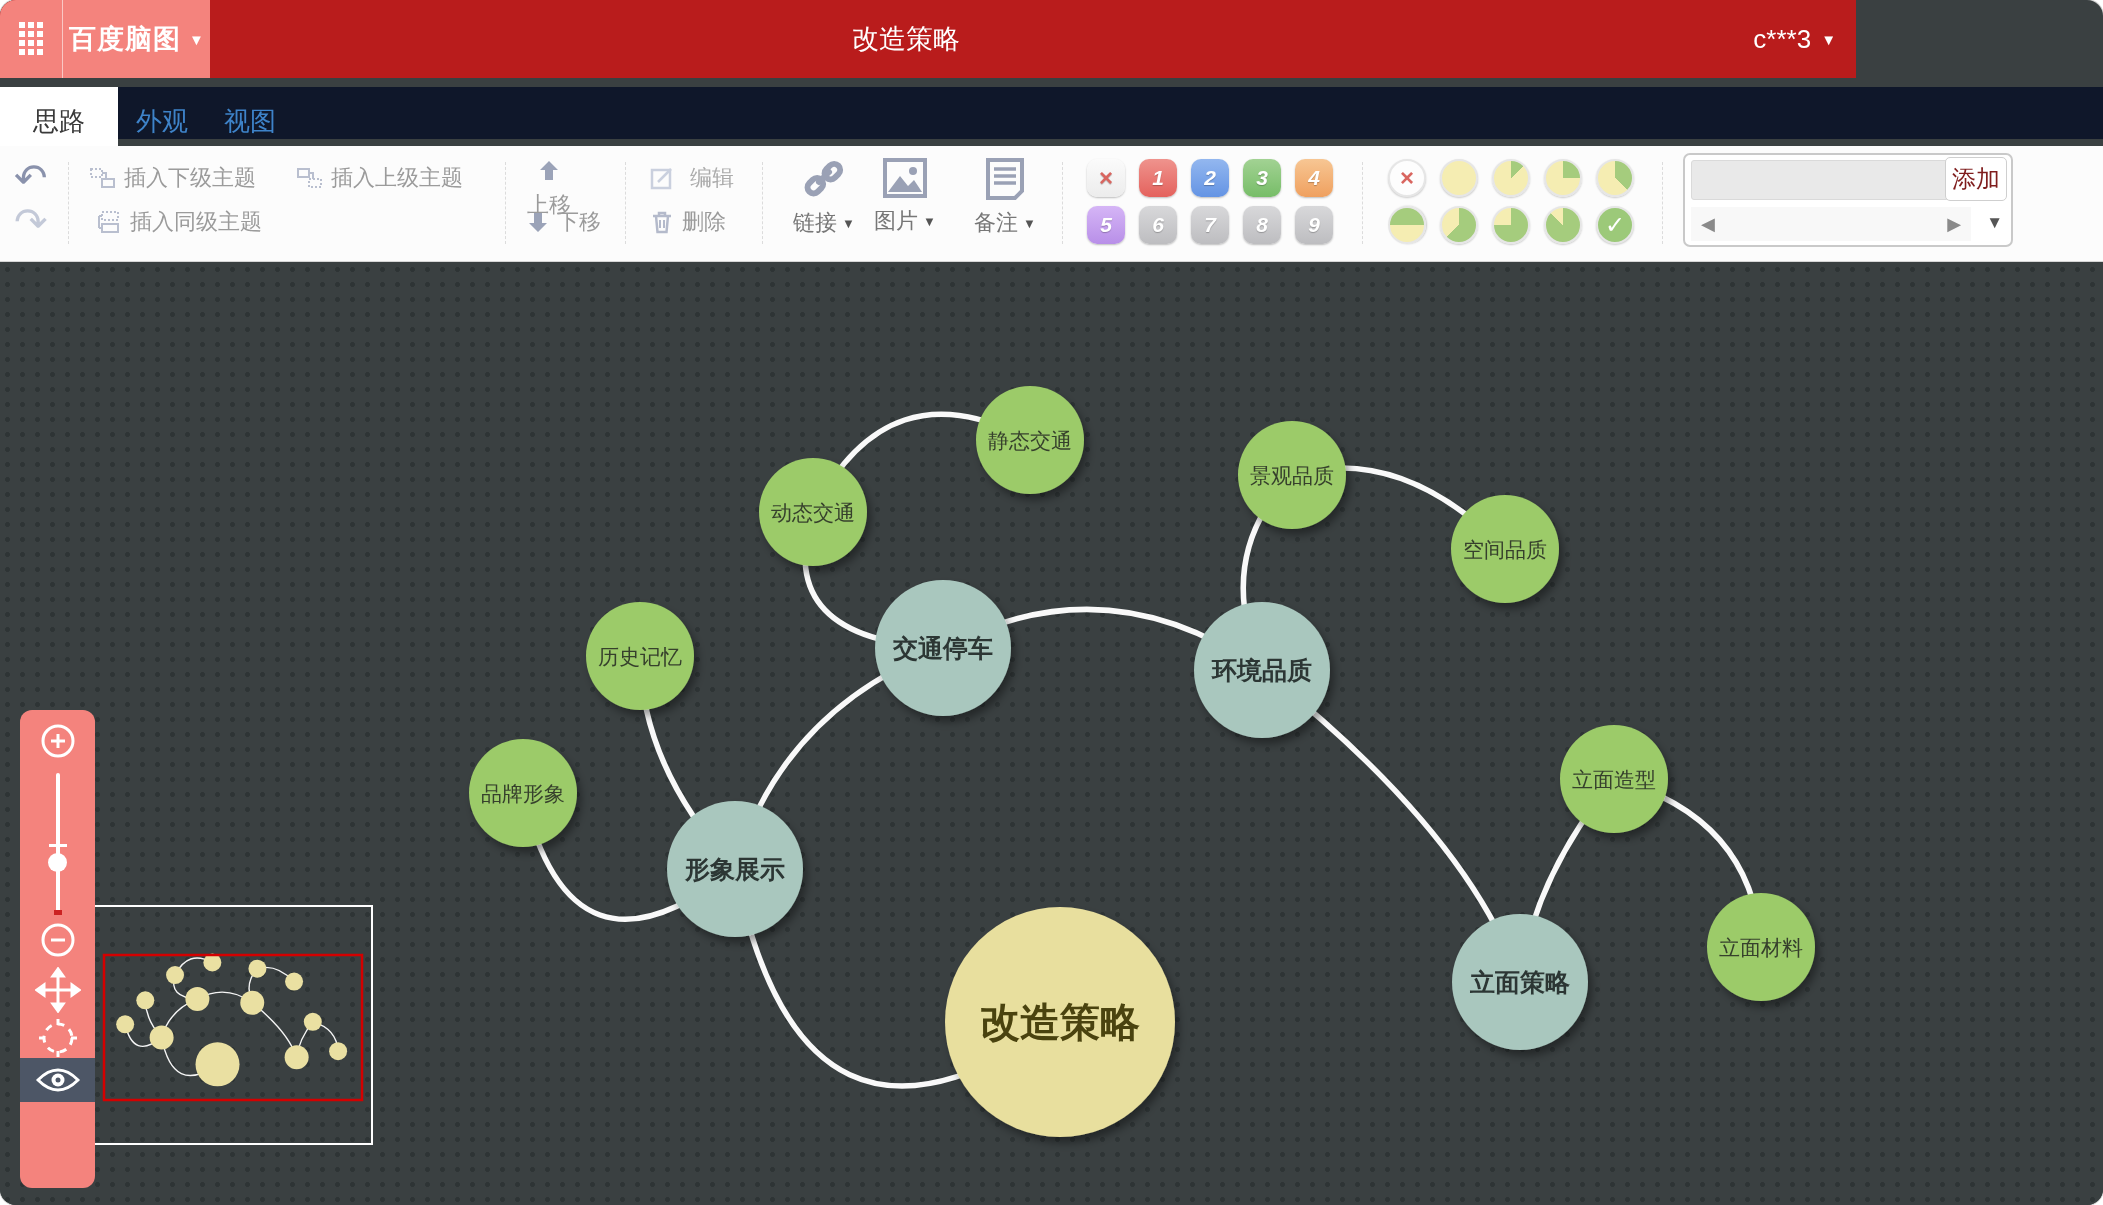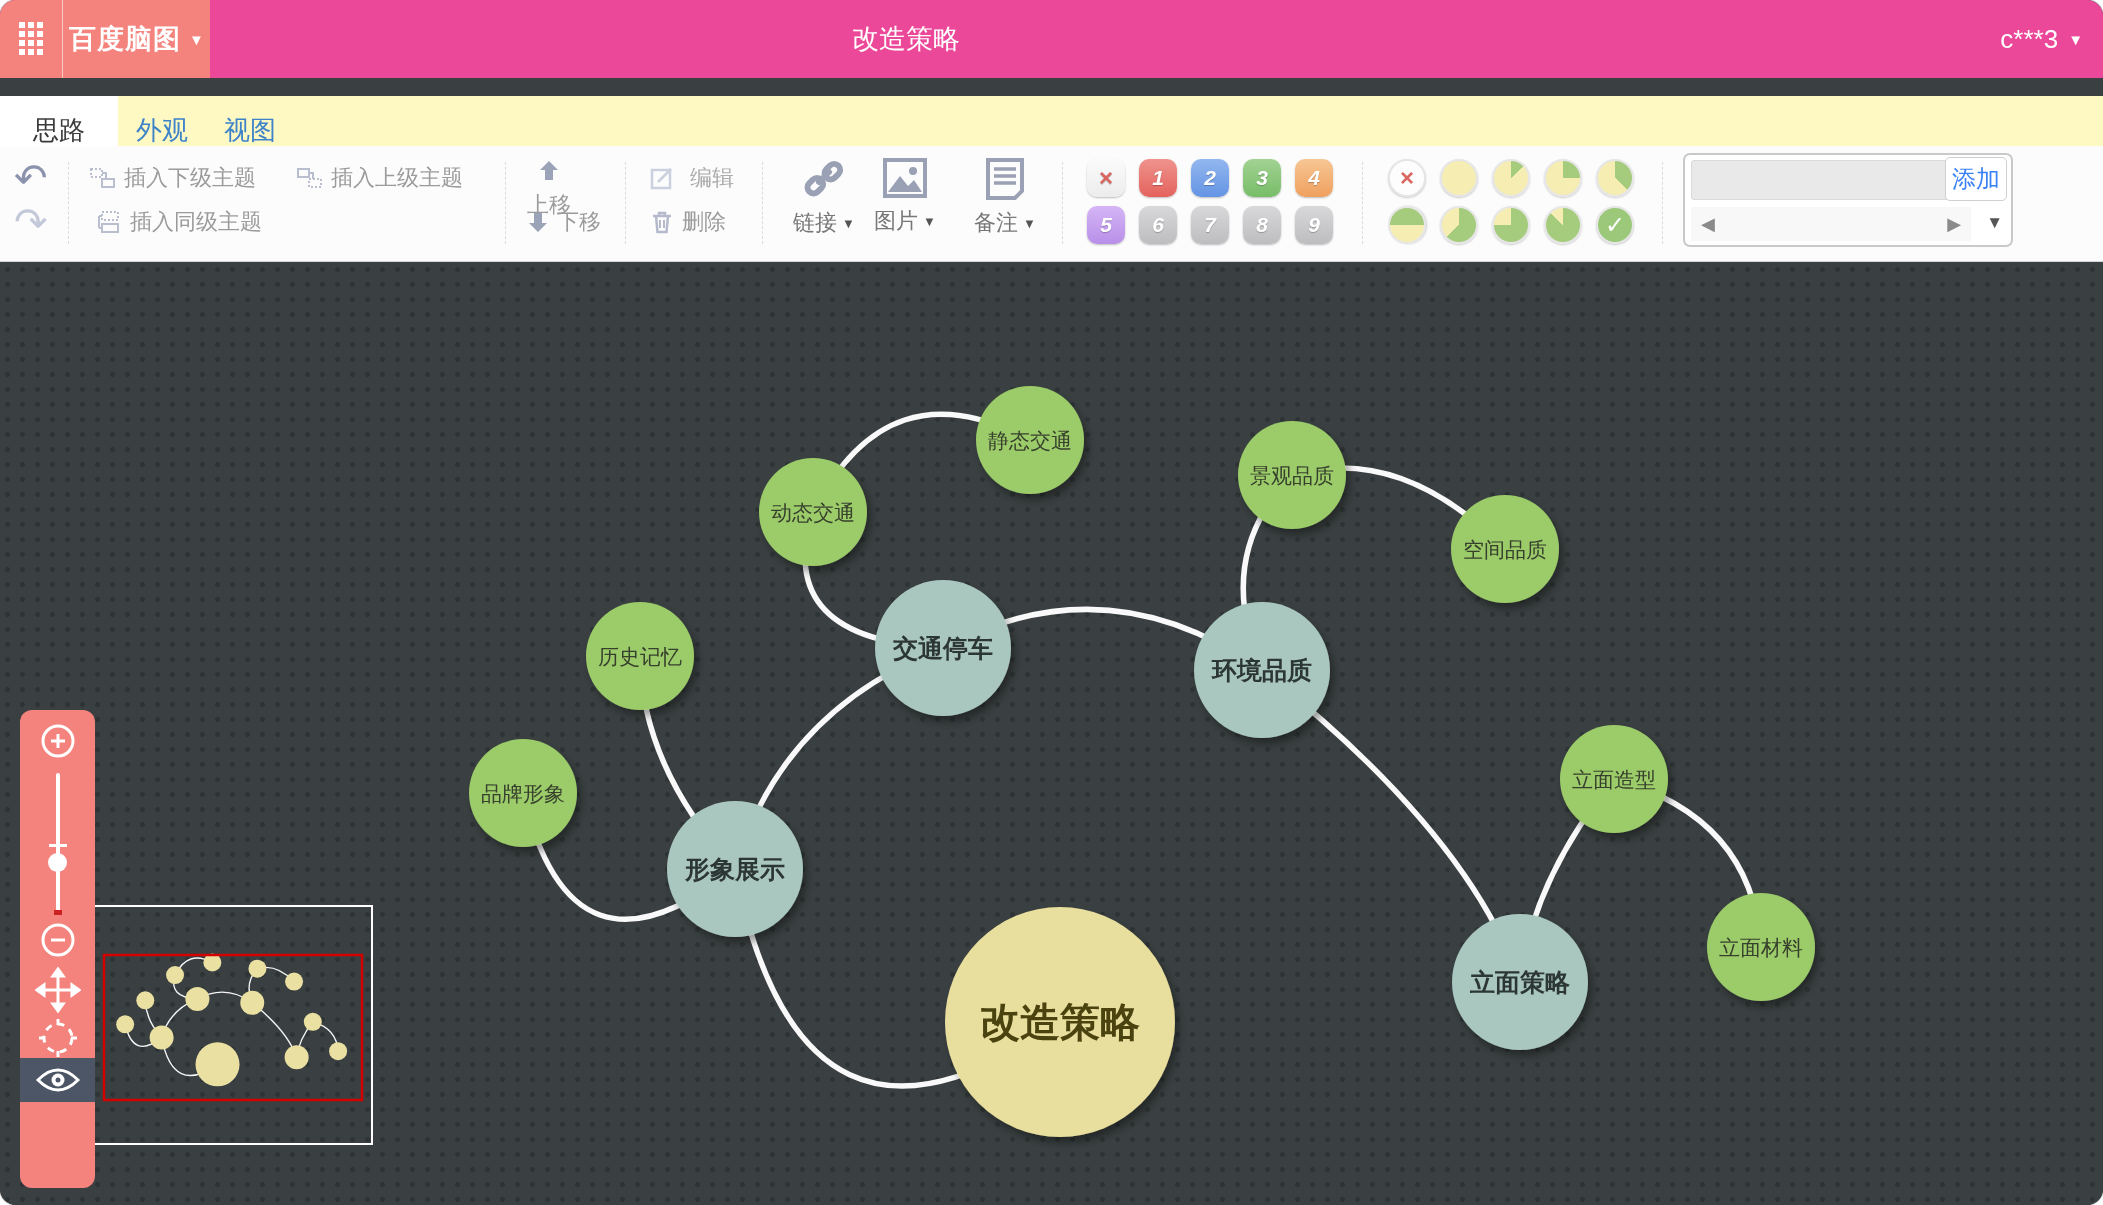--- a/index.html
+++ b/index.html
@@ -2,39 +2,39 @@
 <html><head>
 <meta charset="utf-8">
 <style>
   * { margin:0; padding:0; box-sizing:border-box; }
   html,body { background:#ffffff; }
   body { font-family:"Liberation Sans","DejaVu Sans",sans-serif; }
   .page { position:relative; width:2103px; height:1205px; overflow:hidden;
           border-radius:16px; background:#3A4041; box-shadow:0 0 0 1px #d0d0d0; }
 
   
-  .topbar { position:absolute; left:0; top:0; width:2103px; height:78px; background:#ec4899; }
+  .topbar { position:absolute; left:0; top:0; width:1856px; height:78px; background:#b91c1c; }
   .apps-btn { position:absolute; left:0; top:0; width:62px; height:78px; background:#F4837D; cursor:pointer; }
   .apps-grid { position:absolute; left:19px; top:22px; width:26px; height:35px;
                display:grid; grid-template-columns:repeat(3,6px); grid-template-rows:repeat(4,6px); gap:3px; }
   .apps-grid span { background:#fff; display:block; }
   .logo-block { position:absolute; left:62px; top:0; width:148px; height:78px; background:#F4837D;
                 border-left:1px solid rgba(255,255,255,.55); display:flex; align-items:center; justify-content:center; gap:8px; cursor:pointer; }
   .logo-text { color:#fff; font-size:27px; font-weight:bold; letter-spacing:1px; }
   .logo-caret { color:#fff; font-size:15px; }
   .save-status { position:absolute; left:225px; top:0; height:78px; display:flex; align-items:center;
                  color:#EDEFF2; font-size:24px; }
   .doc-title { position:absolute; left:852px; top:0; height:78px; display:flex; align-items:center;
                color:#FFFFFF; font-size:27px; }
   .user-block { position:absolute; right:20px; top:0; height:78px; display:flex; align-items:center; gap:10px; cursor:pointer; }
   .user-name { color:#fff; font-size:26px; }
   .user-caret { color:#fff; font-size:15px; }
 
   
-  .tabbar { position:absolute; left:0; top:96px; width:2103px; height:52px; background:#fef9c3; }
+  .tabbar { position:absolute; left:0; top:87px; width:2103px; height:52px; background:#0f172a; }
   .tab { position:absolute; top:0; height:68px; display:flex; align-items:center; justify-content:center;
          font-size:26px; color:#3E83C9; cursor:pointer; }
   .tab.active { background:#FFFFFF; color:#3A3A3A; }
   .tab-idea { left:0; width:118px; }
   .tab-appearance { left:118px; width:88px; }
   .tab-view { left:206px; width:88px; }
 
   
   .toolbar { position:absolute; left:0; top:146px; width:2103px; height:116px; background:#FCFCFC;
              border-bottom:1px solid #D6D6D6; font-size:22px; color:#9B9B9B; }
@@ -68,21 +68,21 @@
            font-size:24px; font-weight:bold; color:#D96660; }
   .pie-done { background:#9CC979; display:flex; align-items:center; justify-content:center;
               color:#fff; font-size:24px; font-weight:bold; }
 
   
   .tagbox { position:absolute; left:1683px; top:7px; width:330px; height:94px; background:#fff;
             border:2px solid #C9C9C9; border-radius:7px; }
   .tag-input { position:absolute; left:6px; top:5px; width:258px; height:40px; background:#E9E9E9;
                border:1px solid #DADADA; border-radius:3px; font-size:22px; padding:0 8px; color:#333; }
   .tag-add { position:absolute; right:4px; top:2px; width:62px; height:44px; background:#fff;
-             border:1px solid #CFCFCF; border-radius:5px; font-size:24px; color:#3b82f6;
+             border:1px solid #CFCFCF; border-radius:5px; font-size:24px; color:#7f1d1d;
              display:flex; align-items:center; justify-content:center; cursor:pointer; }
   .tag-pager { position:absolute; left:6px; top:52px; width:280px; height:34px; background:#F8F8F8;
                display:flex; align-items:center; justify-content:space-between; padding:0 10px;
                color:#8A8A8A; font-size:18px; }
   .tag-pager span { cursor:pointer; }
   .tag-caret { position:absolute; right:8px; top:58px; color:#555; font-size:17px; cursor:pointer; }
 
   
   .canvas { position:absolute; left:0; top:262px; width:2103px; height:943px; background-color:#3A4041;
             background-image:radial-gradient(circle,#2E3435 2.2px, transparent 2.7px);

